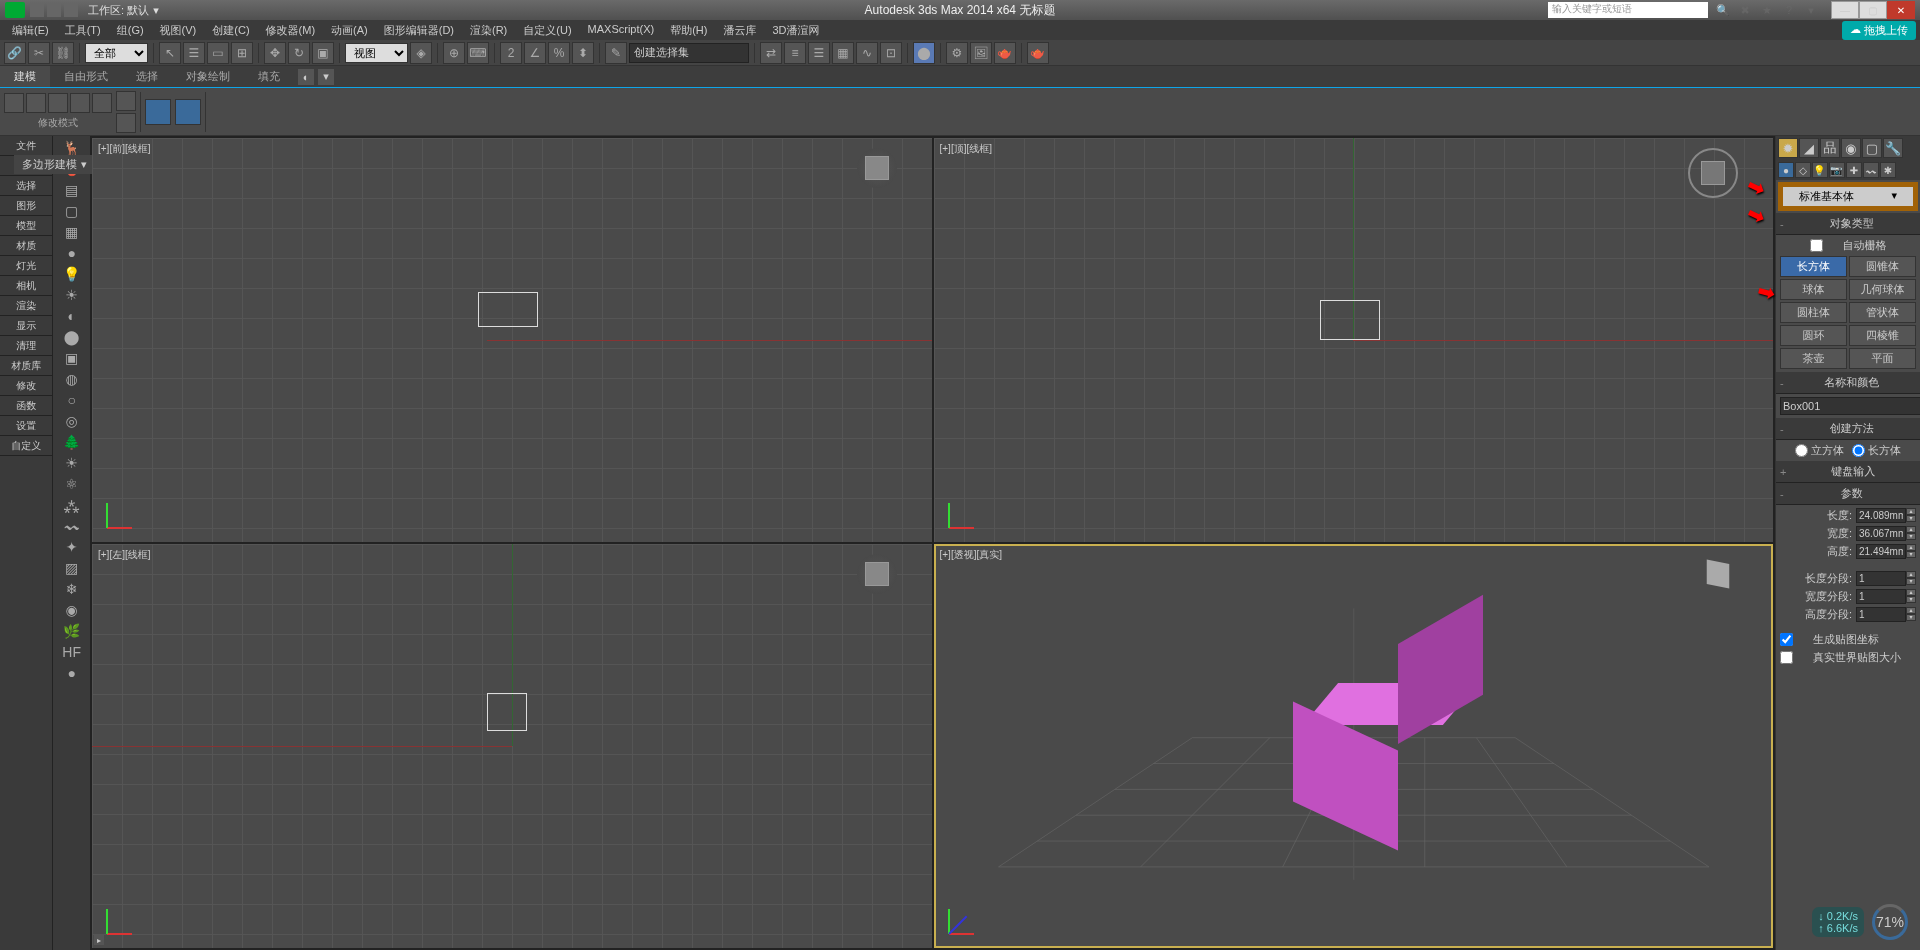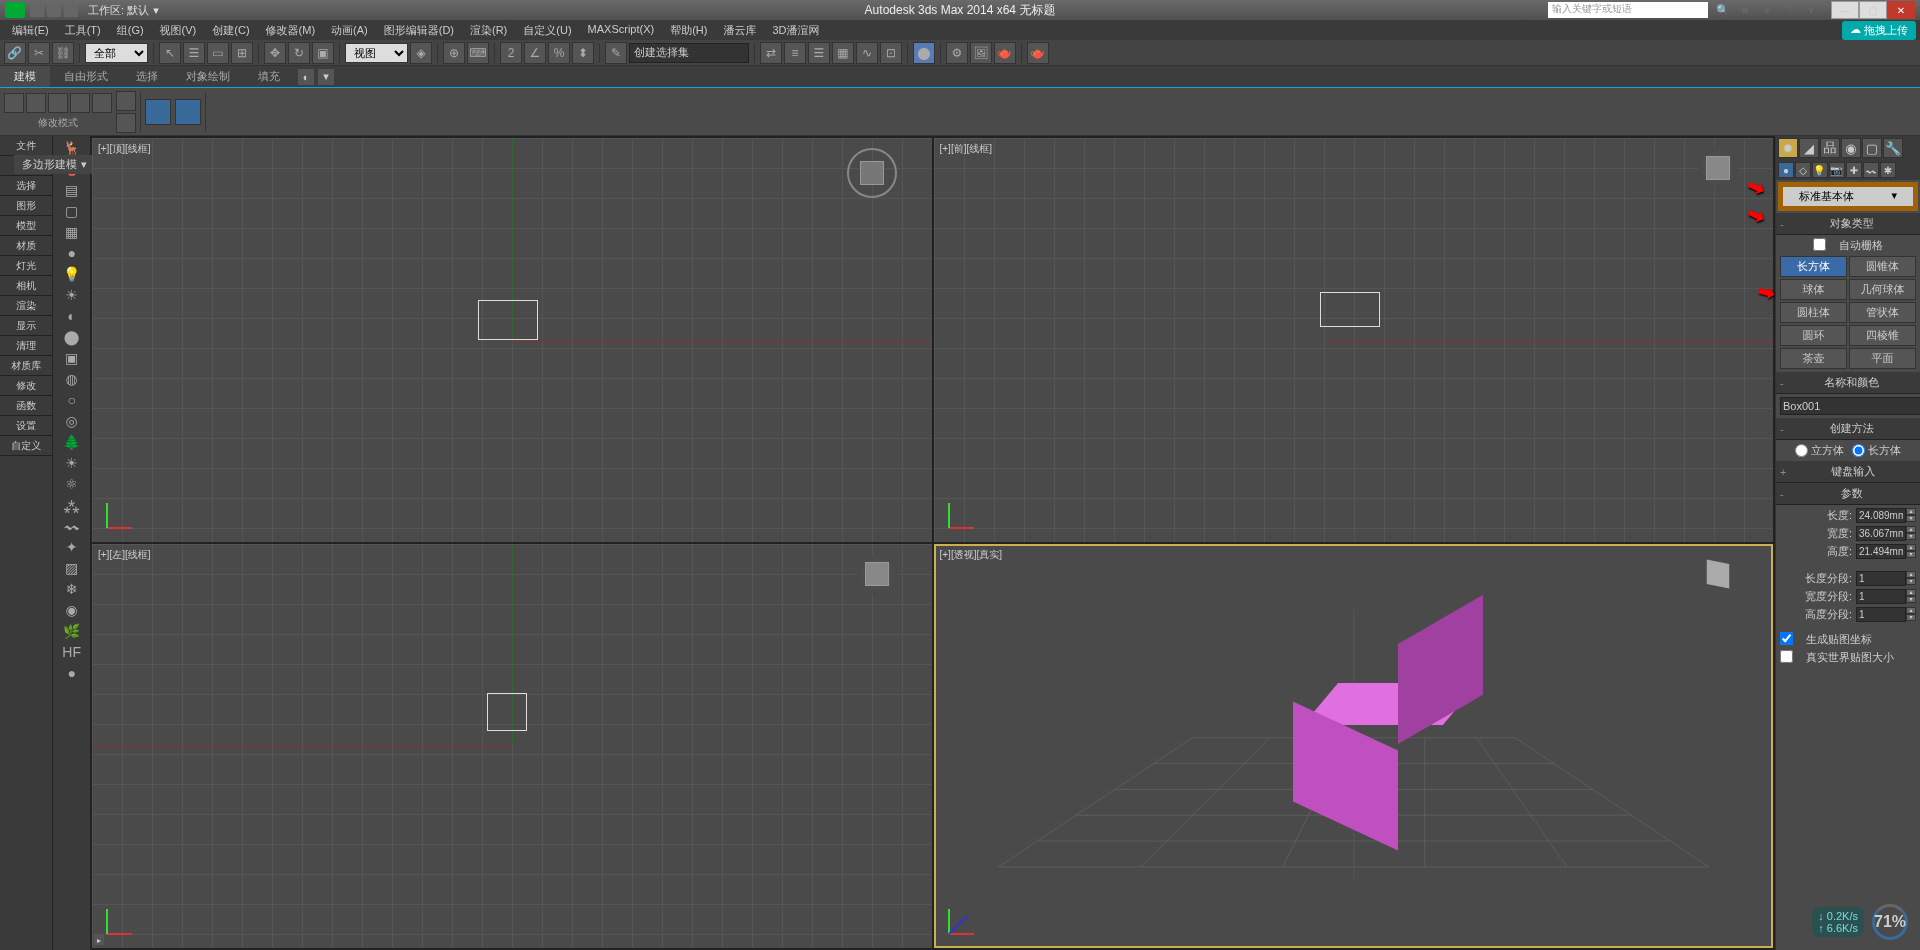--- a/index.html
+++ b/index.html
@@ -93,30 +93,30 @@
 .name-row { display: flex; gap: 3px; }
 .name-input { flex: 1; background: #333; border: 1px solid #222; color: #ccc; padding: 2px; }
 .radio-row { display: flex; gap: 8px; justify-content: center; align-items: center; }
 .radio-row label { display: flex; gap: 3px; align-items: center; }
 .param-row { display: flex; align-items: center; gap: 4px; justify-content: flex-end; }
 .param-row .lbl { flex: 0 0 auto; }
 .spinner { display: flex; }
 .spinner-input { width: 50px; background: #333; border: 1px solid #222; color: #ccc; padding: 1px 2px; font-size: 10px; }
 .spinner-btns { display: flex; flex-direction: column; }
 .spinner-btn { width: 10px; height: 7px; background: #666; border: 1px solid #333; font-size: 6px; line-height: 5px; text-align: center; }
-.check-row { display: flex; gap: 13px; align-items: flex-start; }
+.check-row { display: flex; gap: 20px; align-items: center; }
 
 .red-arrow { position: absolute; color: #f00; font-size: 20px; font-weight: bold; z-index: 100; pointer-events: none; text-shadow: 1px 1px 2px #000; }
 .arr1 { top: 175px; right: 155px; transform: rotate(25deg); }
 .arr2 { top: 203px; right: 155px; transform: rotate(25deg); }
 .arr3 { top: 280px; right: 145px; transform: rotate(15deg); }
 
 .status-corner { position: absolute; bottom: 10px; right: 12px; display: flex; align-items: center; gap: 8px; font-size: 10px; }
 .stat-badge { background: #2a5050; padding: 3px 6px; border-radius: 7px; color: #7dd; font-size: 9px; display: flex; flex-direction: column; text-align: center; }
-.circle-pct { width: 36px; height: 36px; border: 3px solid #3a6a9a; border-top-color: #666; border-radius: 50%; display: flex; align-items: center; justify-content: center; font-size: 16px; color: #ccc; font-weight: bold; }
+.circle-pct { width: 36px; height: 36px; border: 3px solid #3a6a9a; border-top-color: #666; border-radius: 50%; display: flex; align-items: center; justify-content: center; font-size: 14px; color: #ccc; }
 .collapse-arrow { position: absolute; bottom: 5px; left: 94px; width: 10px; height: 10px; background: #555; display: flex; align-items: center; justify-content: center; font-size: 8px; }
 </style>
 </head>
 <body>
 
 <div class="titlebar">
   <div class="logo"></div>
   <div class="qat">
     <div class="qat-btn"></div>
     <div class="qat-btn"></div>
@@ -297,40 +297,40 @@
       <div class="left-icon">❄</div>
       <div class="left-icon">◉</div>
       <div class="left-icon">🌿</div>
       <div class="left-icon">HF</div>
       <div class="left-icon">●</div>
     </div>
   </div>
 
   <div class="viewports">
     <div class="viewport">
+      <div class="vp-label">[+][前][线框]</div>
+      <div class="vp-grid"></div>
+      <div class="vp-red-line-h" style="left:47%;right:0;top:50%;"></div>
+      <div class="vp-wire-box" style="left:46%;top:38%;width:60px;height:35px;"></div>
+      <div class="vp-viewcube" style="width:40px;height:40px;border:none;background:radial-gradient(#555,#444);">
+          <div class="vp-viewcube-inner" style="background:#888;"></div>
+        </div>
+      <div class="vp-axis">
+          <div class="axis-line axis-x"></div>
+          <div class="axis-line axis-y"></div>
+        </div>
+    </div>
+    <div class="viewport">
       <div class="vp-label">[+][顶][线框]</div>
       <div class="vp-grid"></div>
       <div class="vp-red-line-v" style="left:50%;top:0;bottom:50%;"></div>
       <div class="vp-red-line-h" style="left:50%;right:0;top:50%;"></div>
       <div class="vp-wire-box" style="left:46%;top:40%;width:60px;height:40px;"></div>
       <div class="vp-viewcube">
           <div class="vp-viewcube-inner"></div>
-        </div>
-      <div class="vp-axis">
-          <div class="axis-line axis-x"></div>
-          <div class="axis-line axis-y"></div>
-        </div>
-    </div>
-    <div class="viewport">
-      <div class="vp-label">[+][前][线框]</div>
-      <div class="vp-grid"></div>
-      <div class="vp-red-line-h" style="left:47%;right:0;top:50%;"></div>
-      <div class="vp-wire-box" style="left:46%;top:38%;width:60px;height:35px;"></div>
-      <div class="vp-viewcube" style="width:40px;height:40px;border:none;background:radial-gradient(#555,#444);">
-          <div class="vp-viewcube-inner" style="background:#888;"></div>
         </div>
       <div class="vp-axis">
           <div class="axis-line axis-x"></div>
           <div class="axis-line axis-y"></div>
         </div>
     </div>
     <div class="viewport">
       <div class="vp-label">[+][左][线框]</div>
       <div class="vp-grid"></div>
       <div class="vp-red-line-v" style="left:50%;top:0;bottom:50%;"></div>

